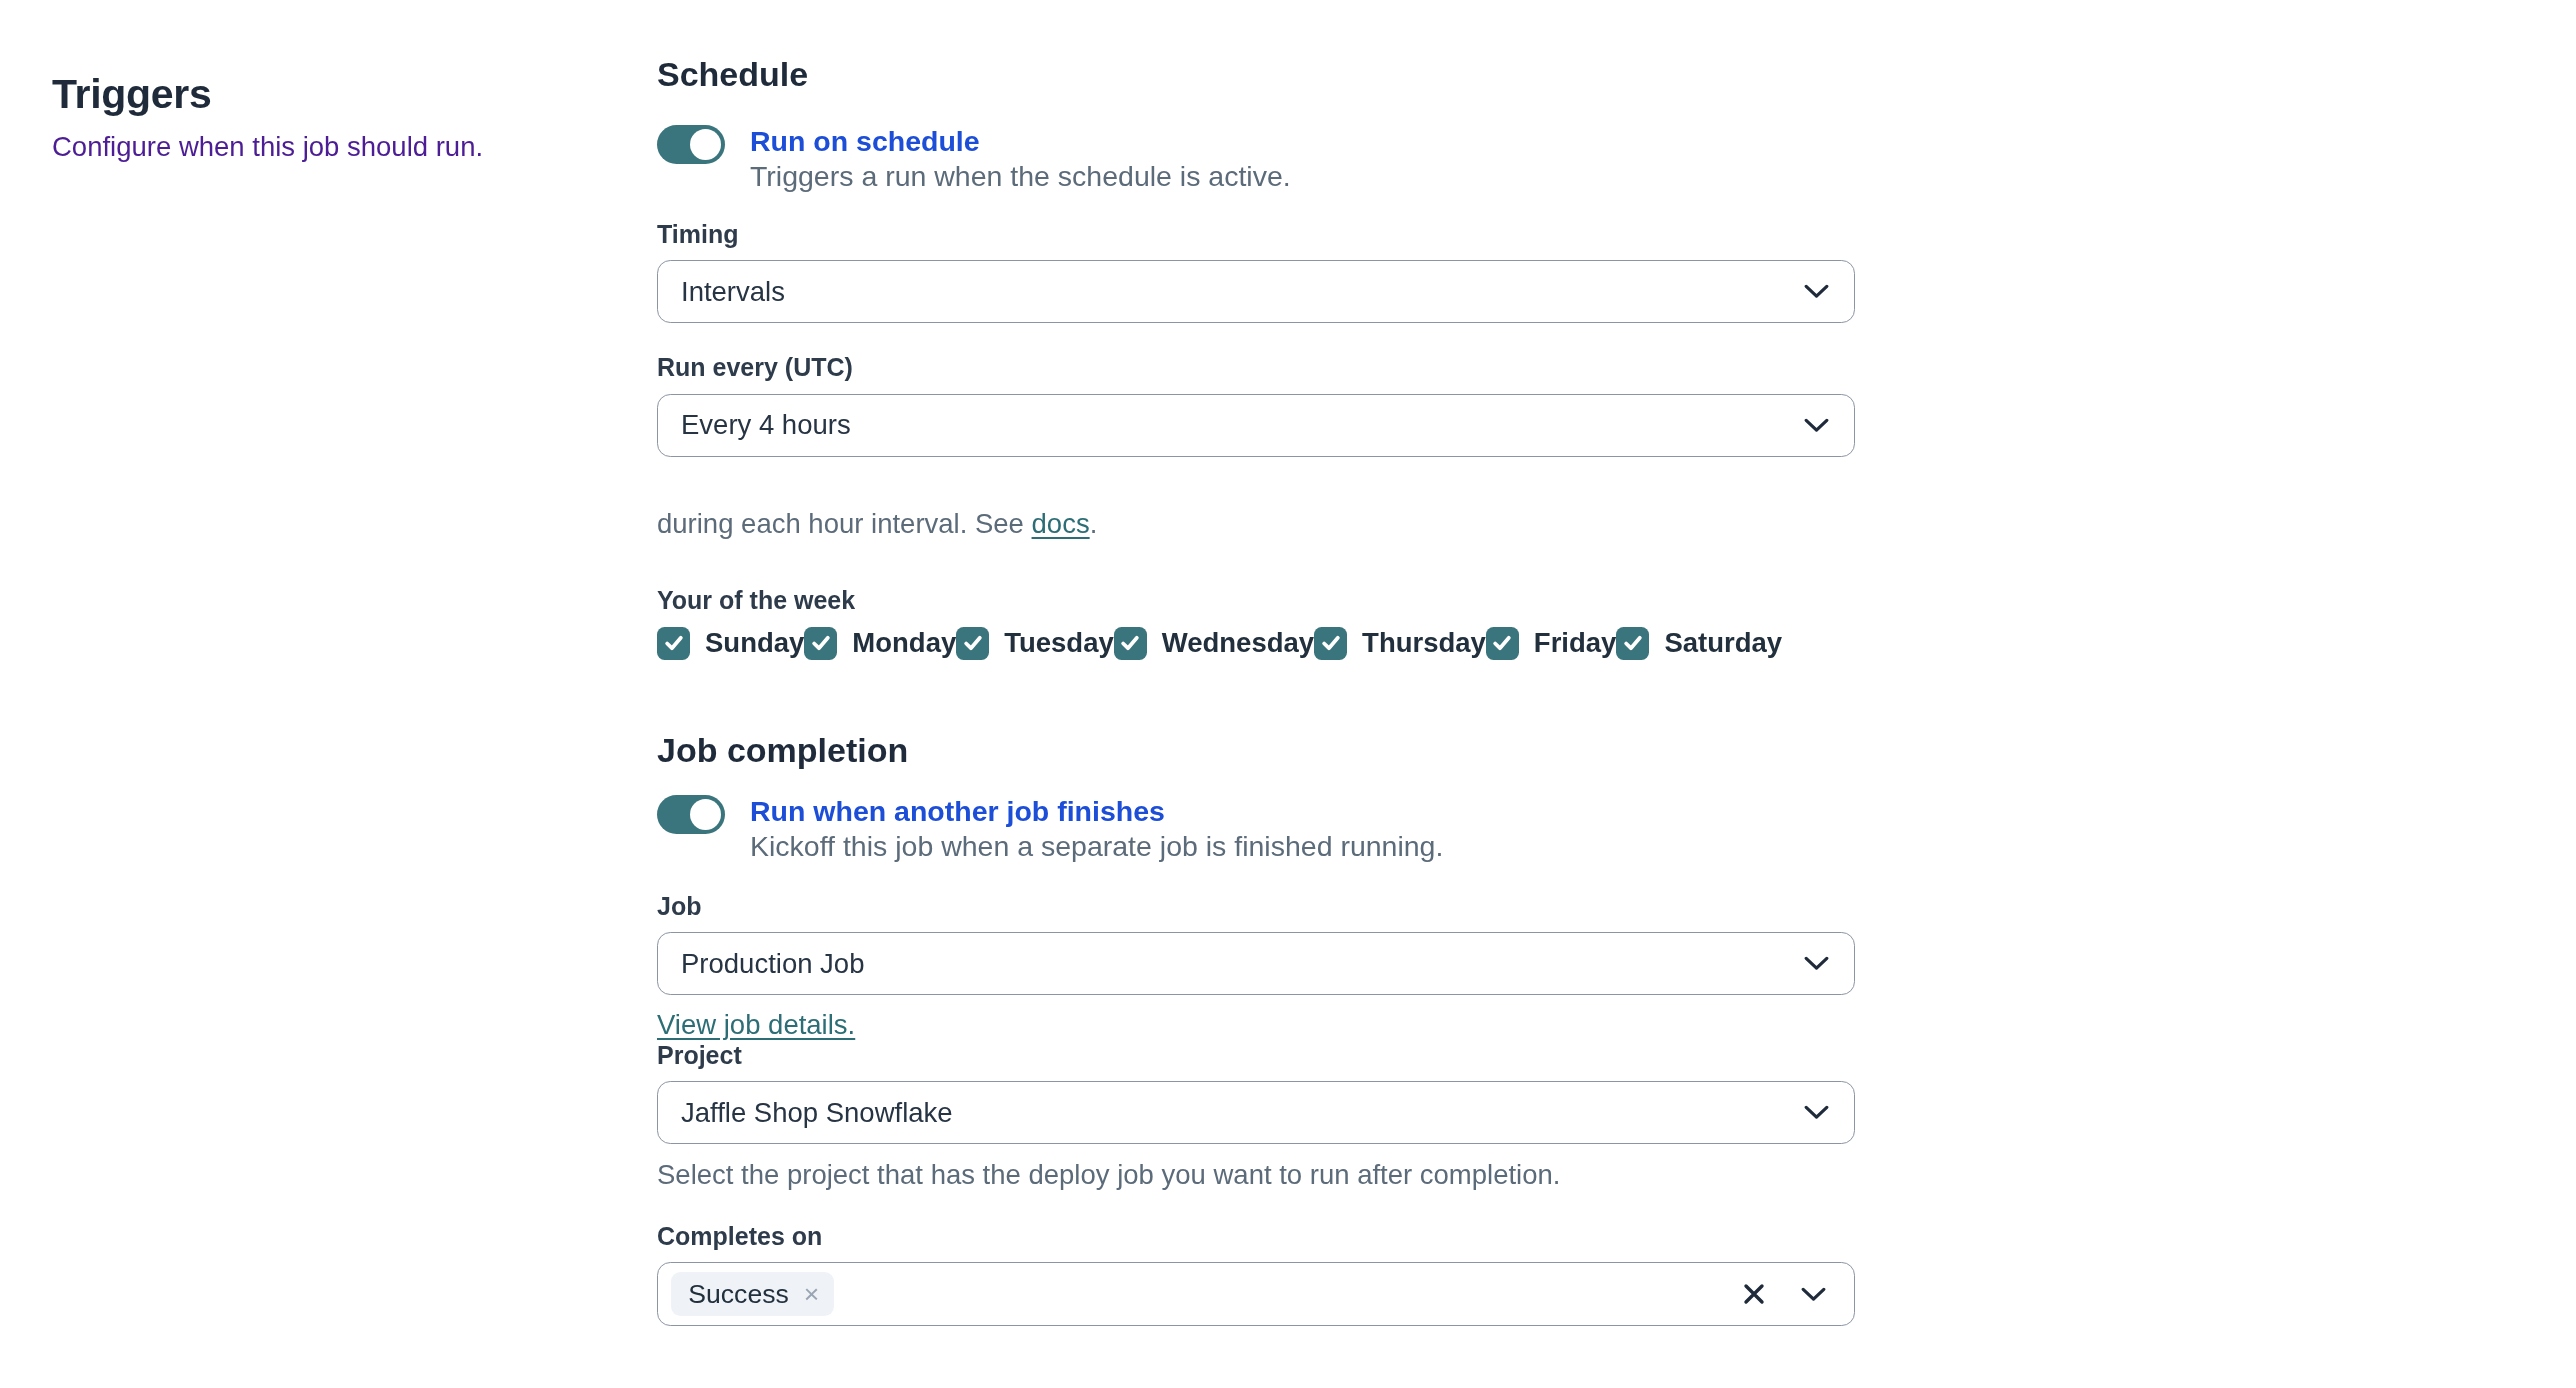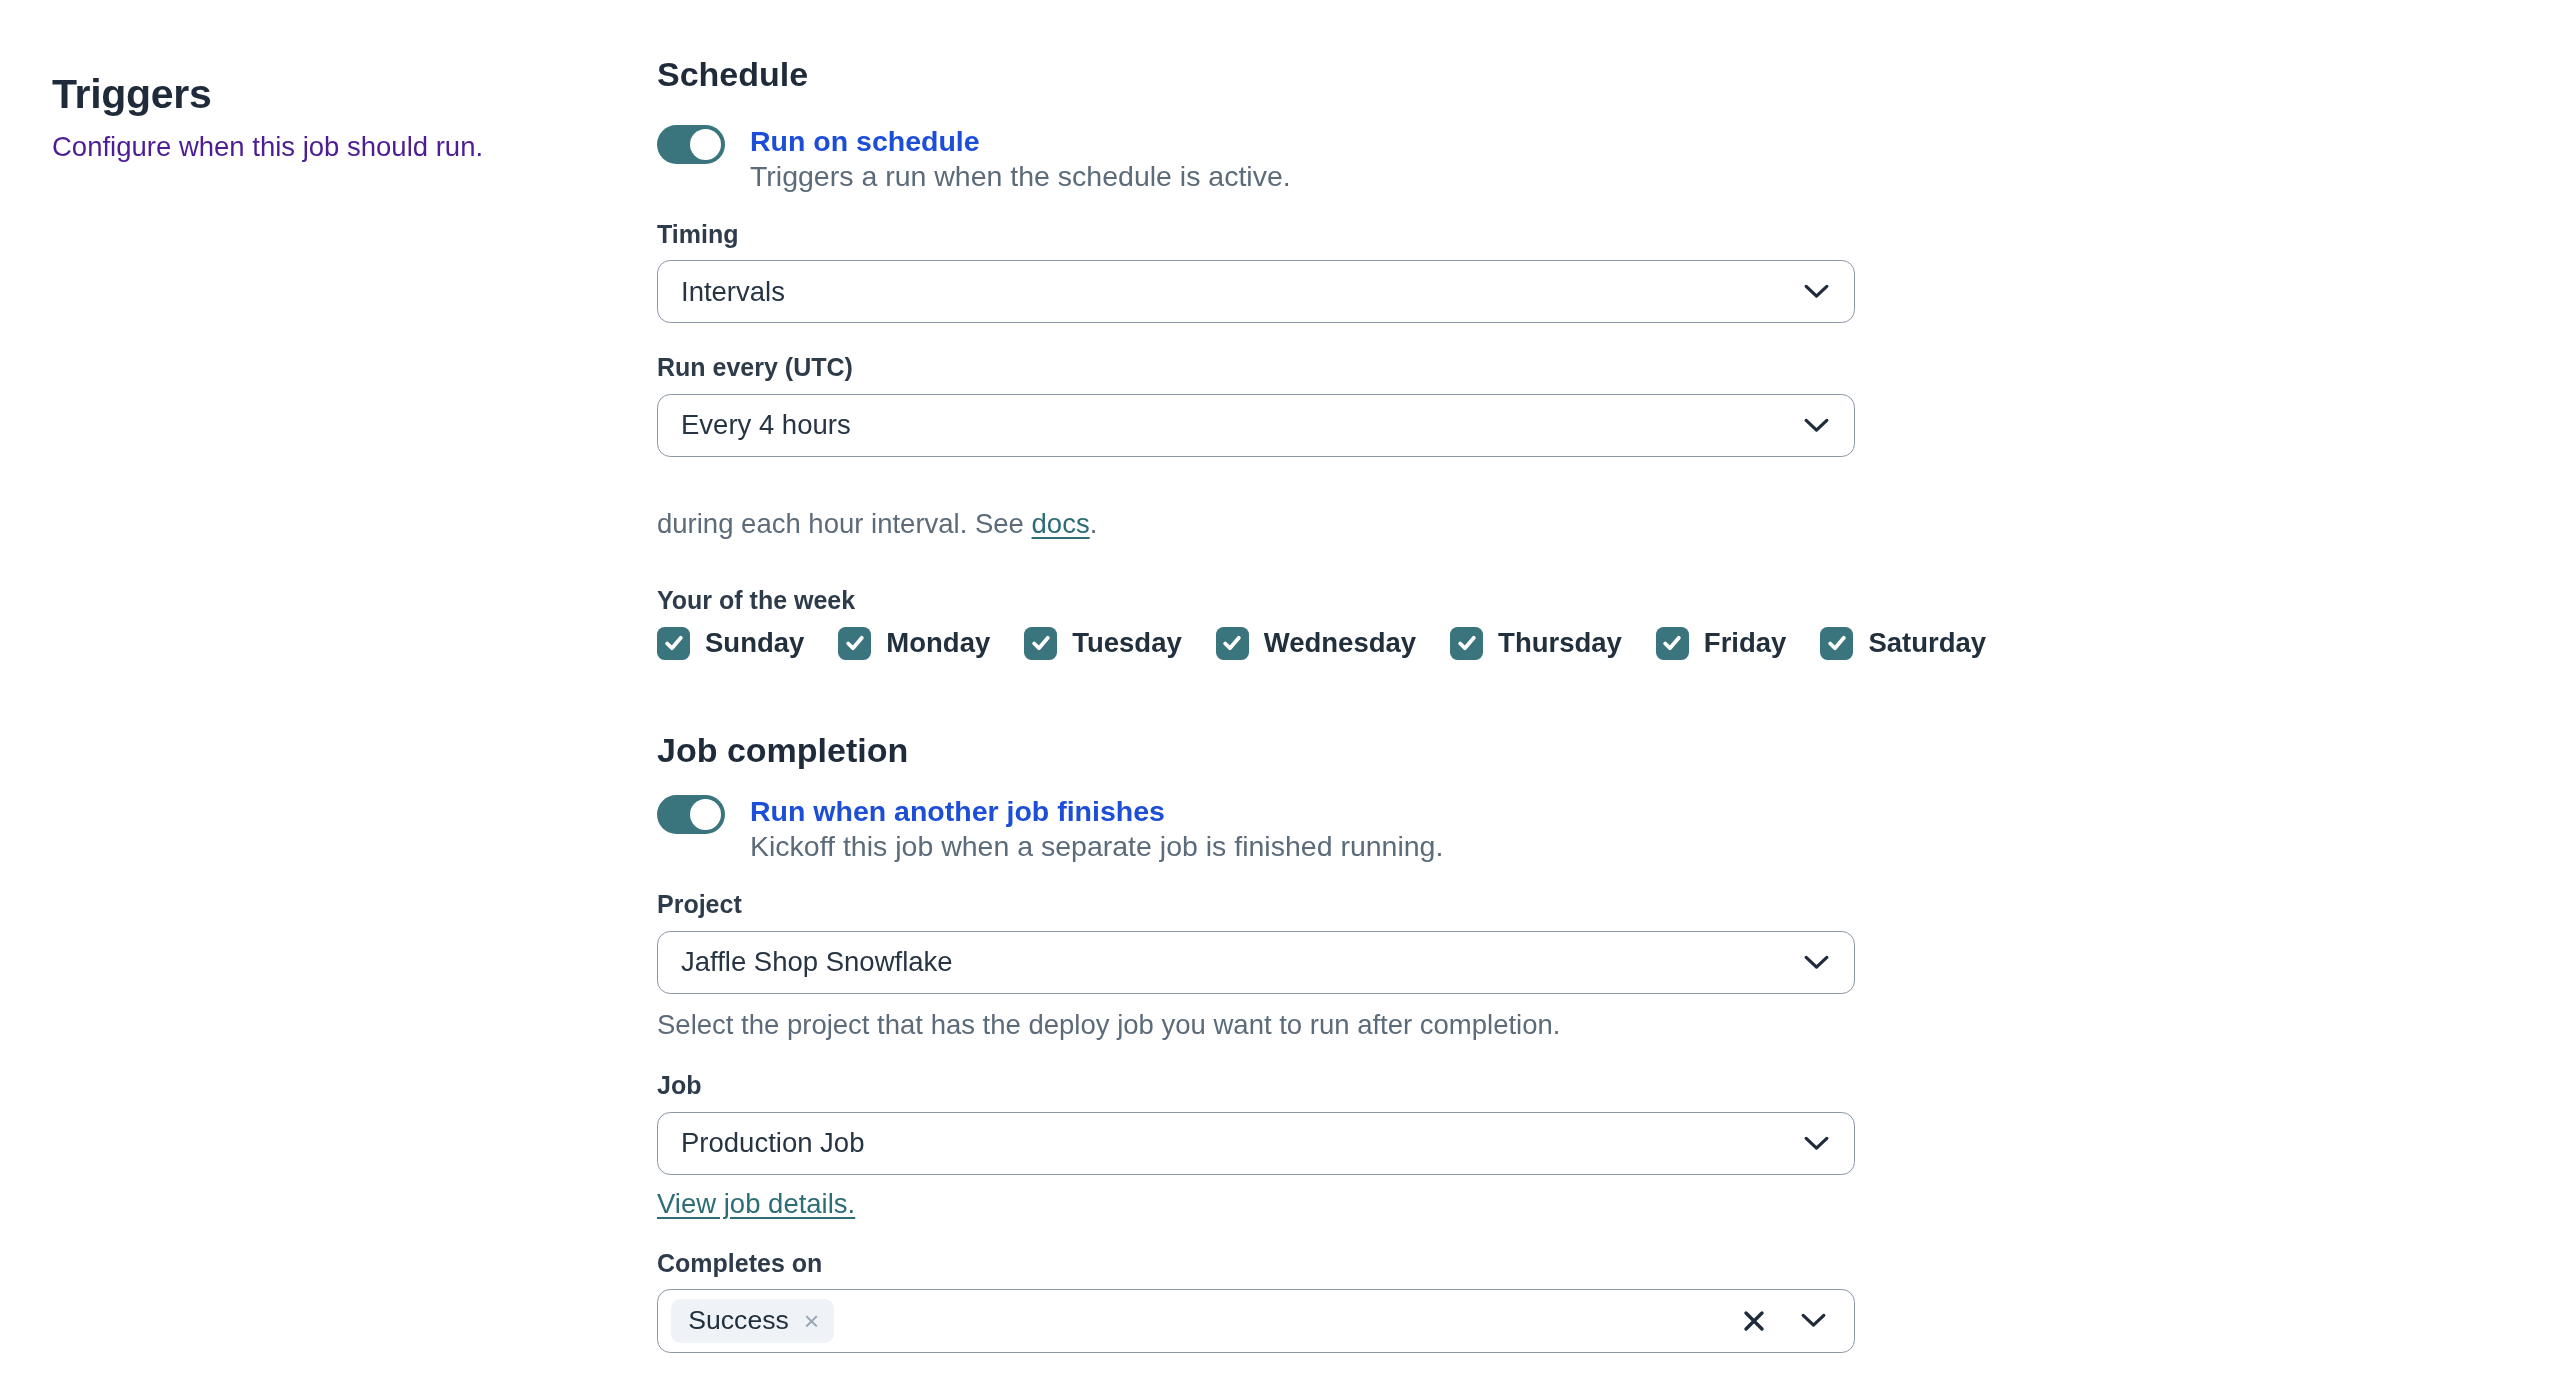--- a/index.html
+++ b/index.html
@@ -54,21 +54,21 @@
   }
   .select-value { font-size: 27.5px; color: #273444; }
   .chevron { flex-shrink: 0; }
 
   .help-text { margin-top: 13.3px; font-size: 27.5px; color: #5c6b7a; line-height: 36px; }
   .field.run-every { margin-bottom: 44px; }
   .teal-link { color: #2d6e76; text-decoration: underline; text-underline-offset: 3.8px; cursor: pointer; }
   .job-link { display: inline-block; margin-top: 13.3px; font-size: 27.5px; }
 
   
-  .days-row { display: flex; align-items: center; gap: 34px; margin-top: 1.9px; }
+  .days-row { display: flex; align-items: center; margin-top: 1.9px; }
   .day-item { display: flex; align-items: center; gap: 15px; cursor: pointer; }
   .checkbox {
     width: 33px; height: 33px; border-radius: 7.6px; background: #3a757d;
     display: flex; align-items: center; justify-content: center; flex-shrink: 0;
   }
   .day-label { font-size: 27.5px; font-weight: 700; color: #22303e; }
 
   .sub-field { margin-top: 28.5px; margin-bottom: 0; }
 
   
@@ -201,40 +201,40 @@
       <div class="toggle-row">
         <div class="toggle">
           <div class="knob"></div>
         </div>
         <div class="toggle-text">
           <div class="toggle-label">Run when another job finishes</div>
           <div class="toggle-desc">Kickoff this job when a separate job is finished running.</div>
         </div>
       </div>
 
+      <div class="field sub-field">
+        <label class="field-label">Job</label>
+        <div class="select">
+          <span class="select-value">Production Job</span>
+          <svg class="chevron" width="25" height="15" viewBox="0 0 26 16" fill="none">
+              <path d="M2 2.5 L13 13 L24 2.5" stroke="#1f2b3a" stroke-width="3.4" stroke-linecap="round" stroke-linejoin="round"></path>
+            </svg>
+        </div>
+        <a class="teal-link job-link">View job details.</a>
+      </div>
+
       <div class="field" style="margin-bottom:0;">
         <label class="field-label">Project</label>
         <div class="select">
           <span class="select-value">Jaffle Shop Snowflake</span>
           <svg class="chevron" width="25" height="15" viewBox="0 0 26 16" fill="none">
               <path d="M2 2.5 L13 13 L24 2.5" stroke="#1f2b3a" stroke-width="3.4" stroke-linecap="round" stroke-linejoin="round"></path>
             </svg>
         </div>
         <p class="help-text">Select the project that has the deploy job you want to run after completion.</p>
-      </div>
-
-      <div class="field sub-field">
-        <label class="field-label">Job</label>
-        <div class="select">
-          <span class="select-value">Production Job</span>
-          <svg class="chevron" width="25" height="15" viewBox="0 0 26 16" fill="none">
-              <path d="M2 2.5 L13 13 L24 2.5" stroke="#1f2b3a" stroke-width="3.4" stroke-linecap="round" stroke-linejoin="round"></path>
-            </svg>
-        </div>
-        <a class="teal-link job-link">View job details.</a>
       </div>
 
       <div class="field sub-field">
         <label class="field-label">Completes on</label>
         <div class="multiselect">
           <div class="chip">
             <span>Success</span>
             <span class="chip-remove">×</span>
           </div>
           <div class="ms-controls">

